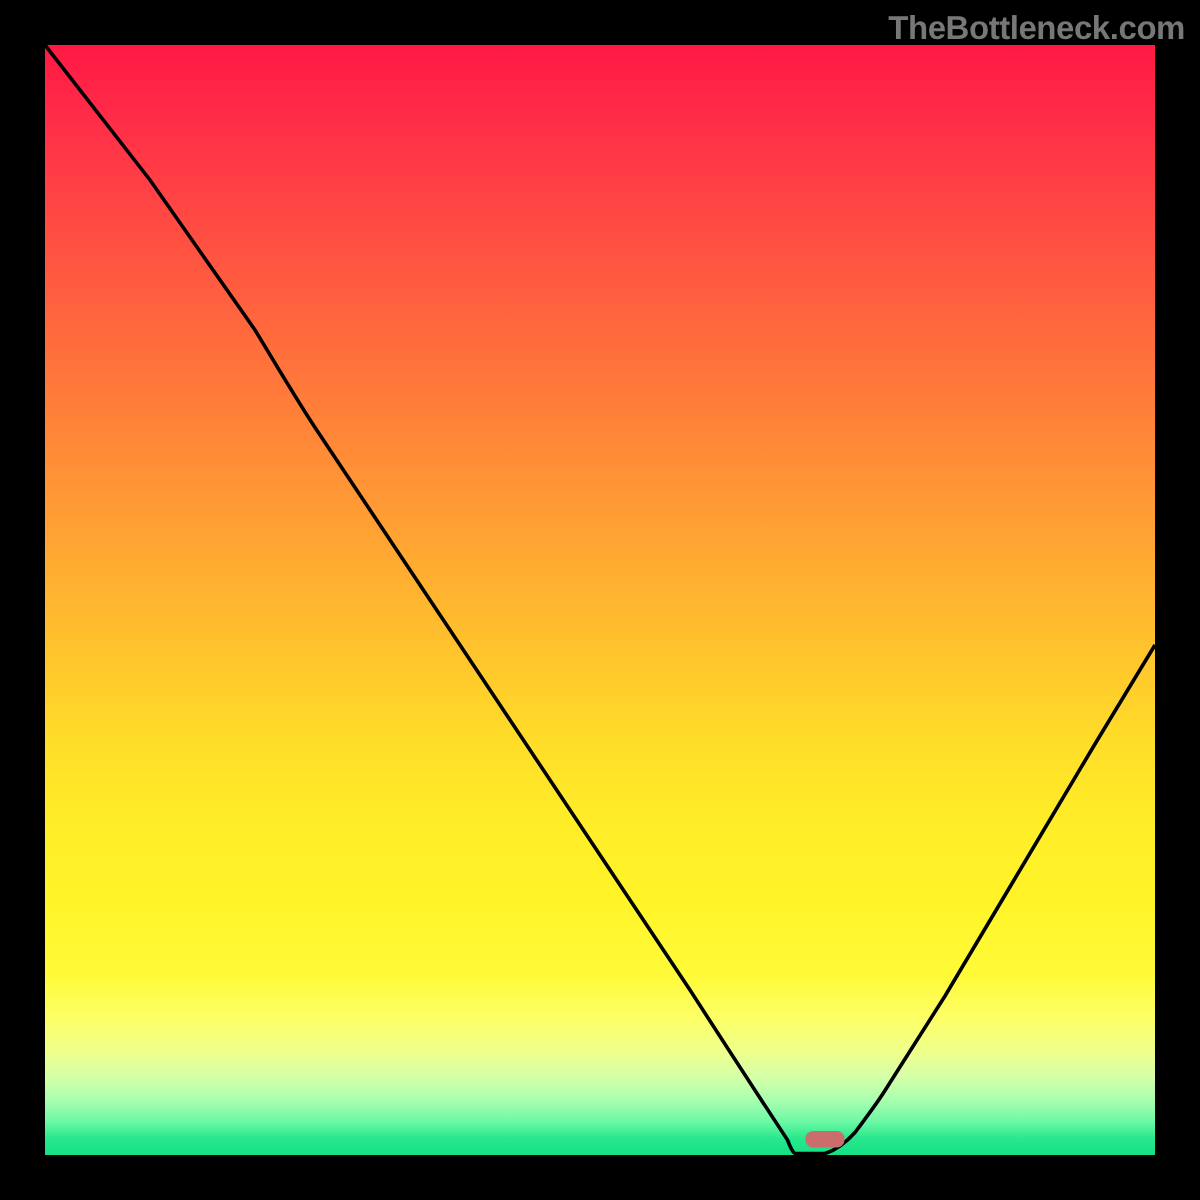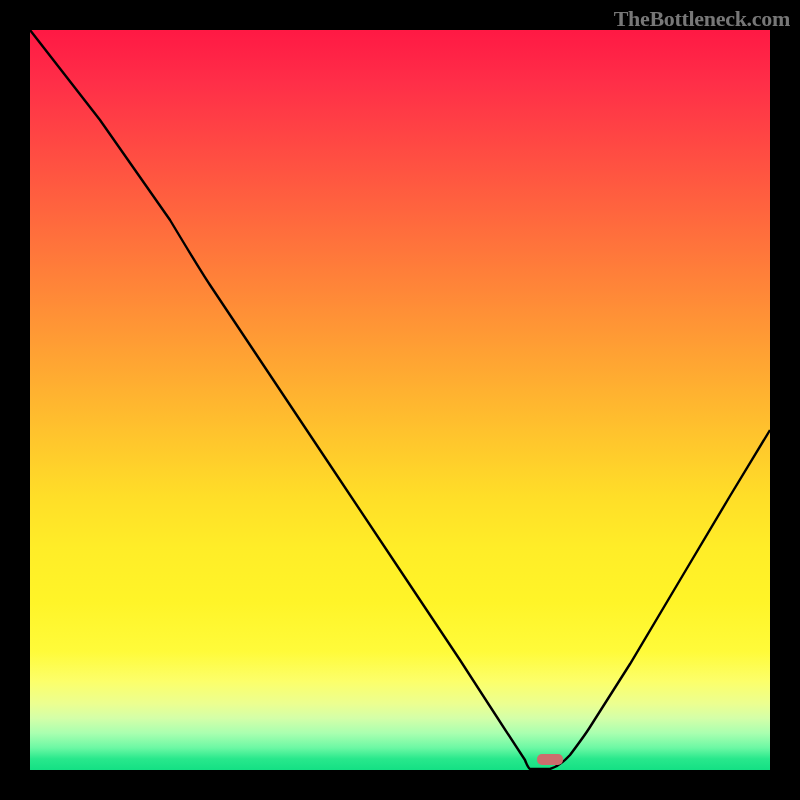--- a/index.html
+++ b/index.html
@@ -58,21 +58,21 @@
     position: absolute;
     width: 26px;
     height: 11px;
     border-radius: 5px;
     background: #CC6D6D;
   }
   .watermark {
     position: absolute;
     top: 6px;
     right: 10px;
-    font-family: Liberation Serif, serif;
+    font-family: Liberation Sans, sans-serif;
     font-size: 22px;
     font-weight: 600;
     color: #777777;
     letter-spacing: -0.3px;
   }
 </style>
 </head>
 <body>
 
 <div class="plot-area">

